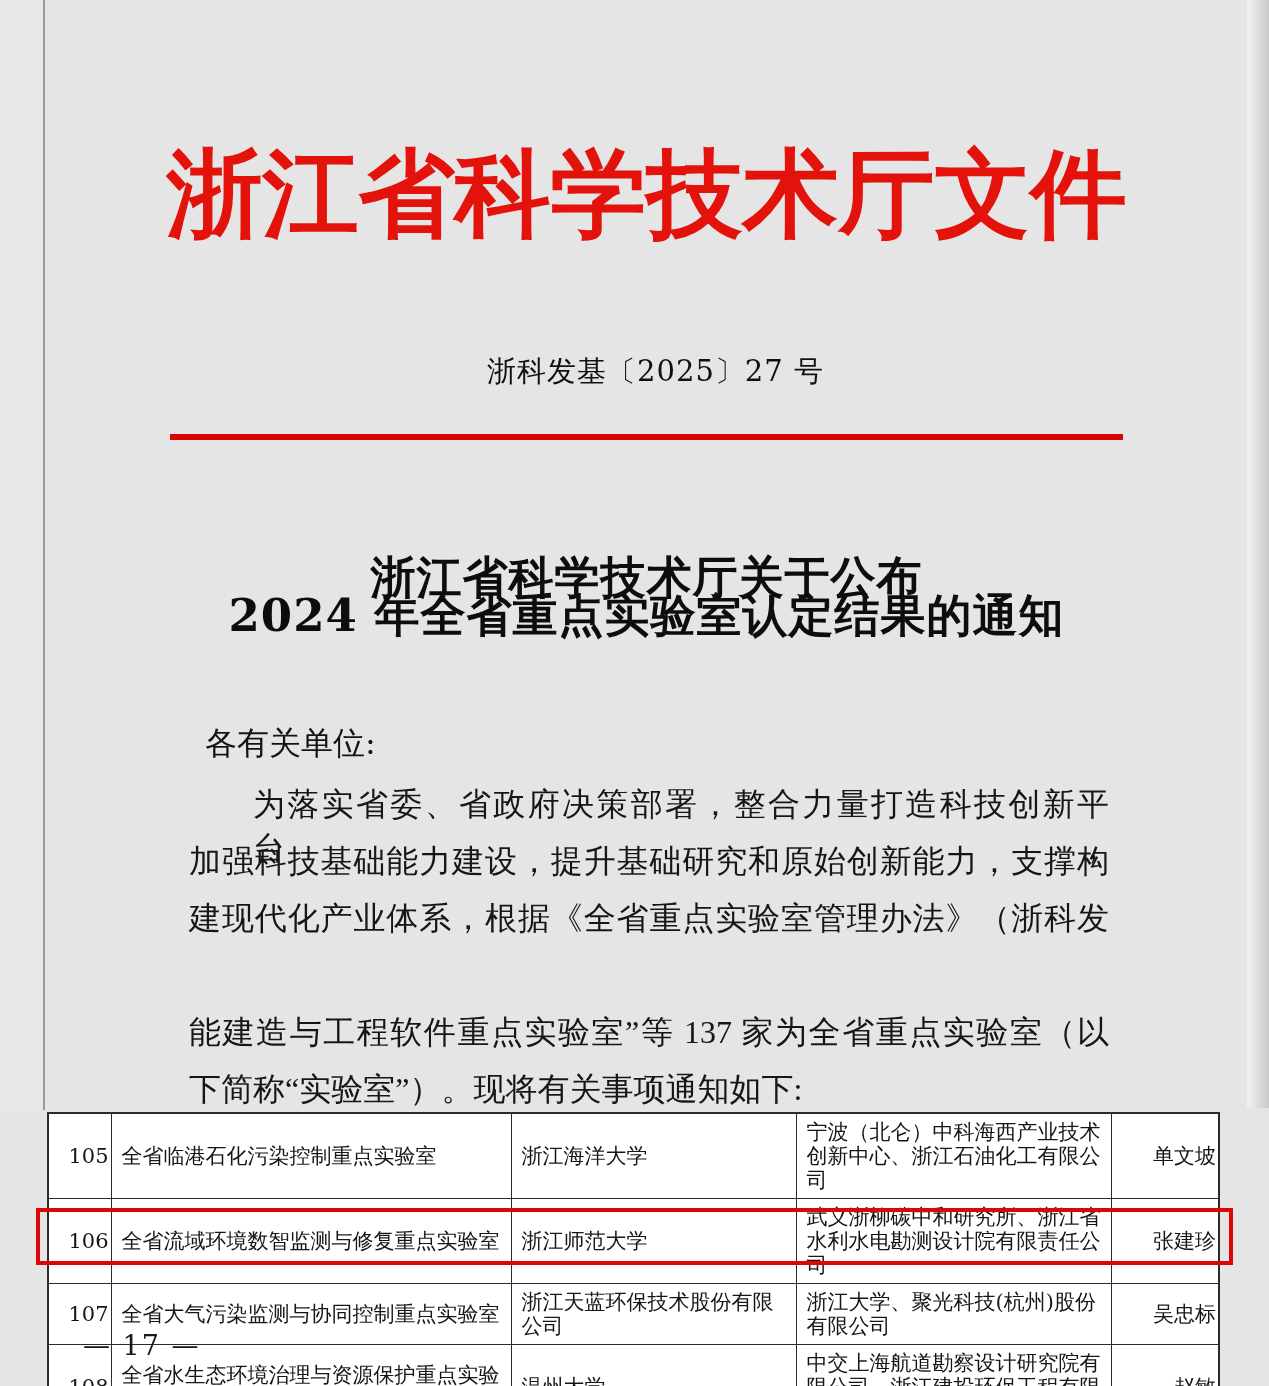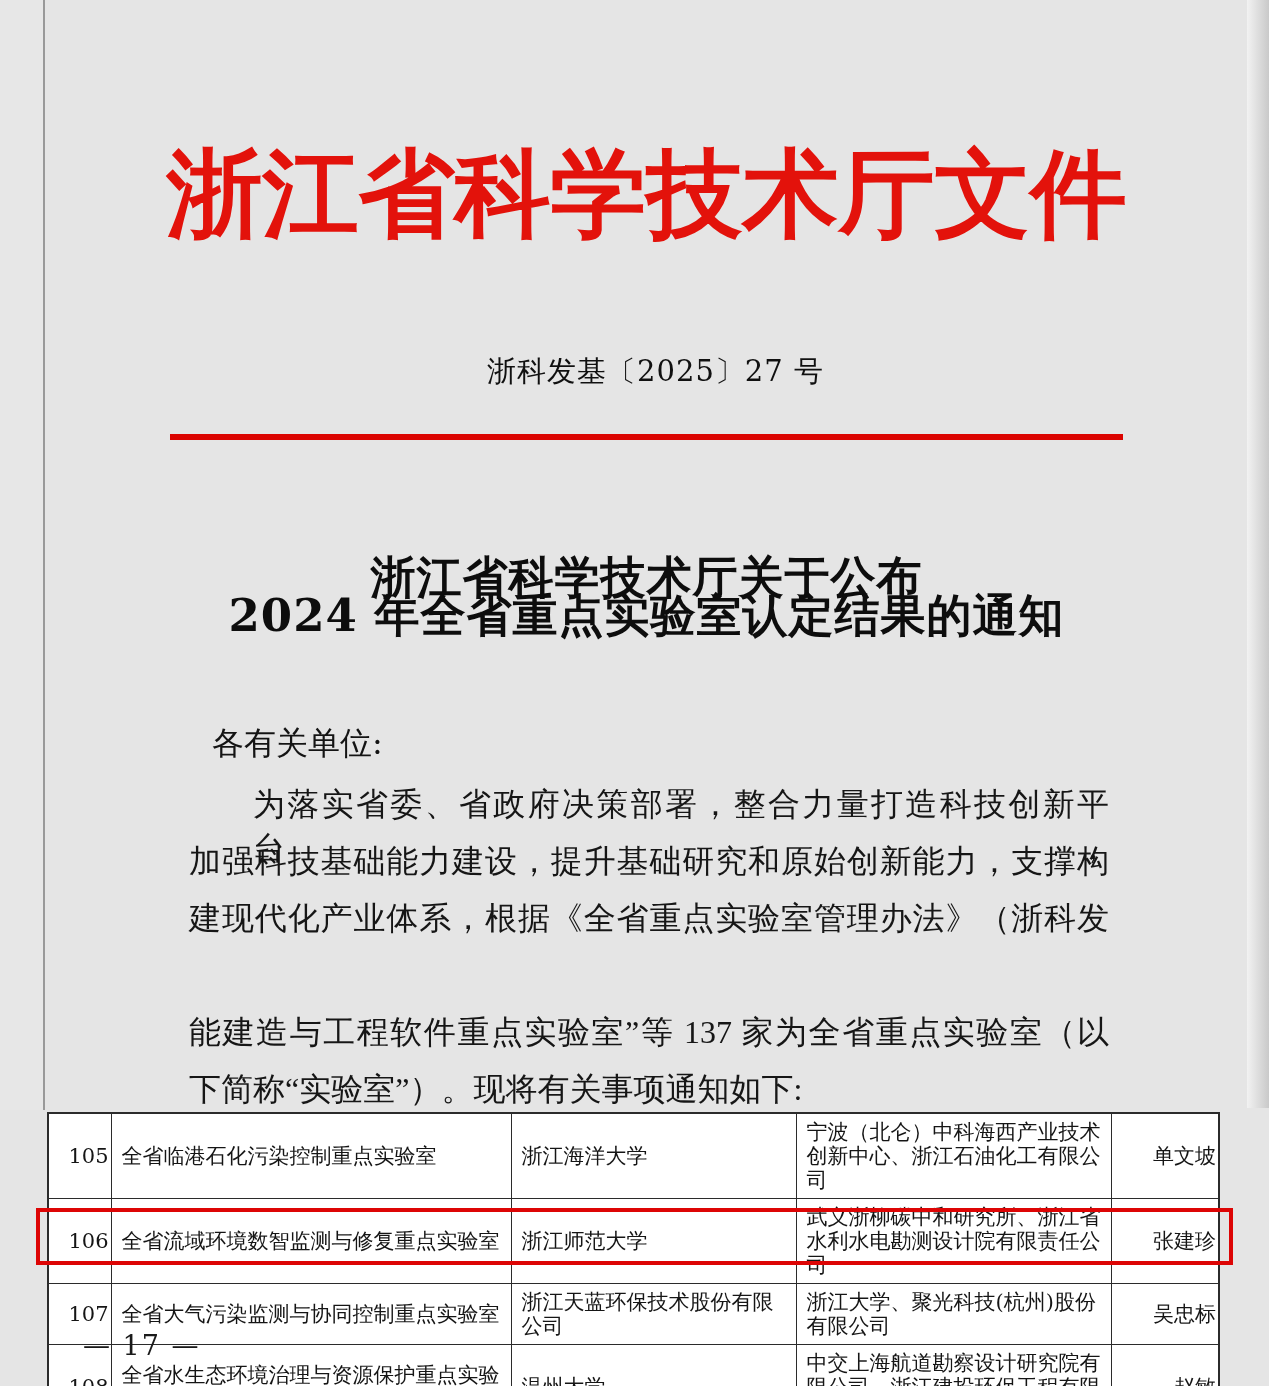--- a/index.html
+++ b/index.html
@@ -23,21 +23,21 @@
     position:absolute; left:45px; top:352px; width:1203px; text-align:center;
     font-size:29px; color:#101010; letter-spacing:1px;margin-left:9px;
   }
   .red-rule { position:absolute; left:170px; top:434px; width:953px; height:6px; background:#db0400; }
   .notice-title {
     position:absolute; left:45px; width:1203px; text-align:center;
     font-size:45px; font-weight:bold; color:#0d0d0d; letter-spacing:1px; white-space:nowrap;
   }
   .notice-title.line1 { top:548px; }
   .notice-title.line2 { top:586px; }
-  .salutation { position:absolute; left:205px; top:722px; font-size:32px; color:#141414;margin-left:7px; }
+  .salutation { position:absolute; left:205px; top:722px; font-size:32px; color:#141414; }
   .body-line {
     position:absolute; left:189px; width:920px; height:46px;
     font-size:32px; color:#161616; white-space:nowrap;font-family:Liberation Serif, serif;
   }
   .body-line.just { white-space:normal; text-align:justify; text-align-last:justify; }
   .body-line.indent { padding-left:64px; width:856px; }
   .bl0 { top:783px; } .bl1 { top:840px; } .bl2 { top:897px; }
   .bl3 { top:954px; } .bl4 { top:1011px; } .bl5 { top:1068px; }
 
   .labs-table {

